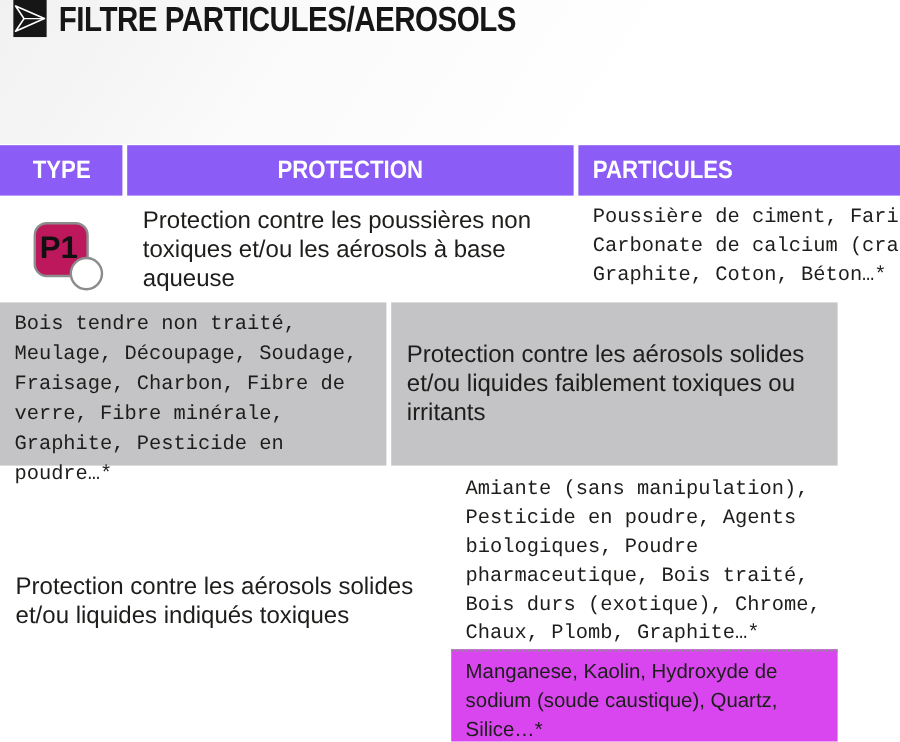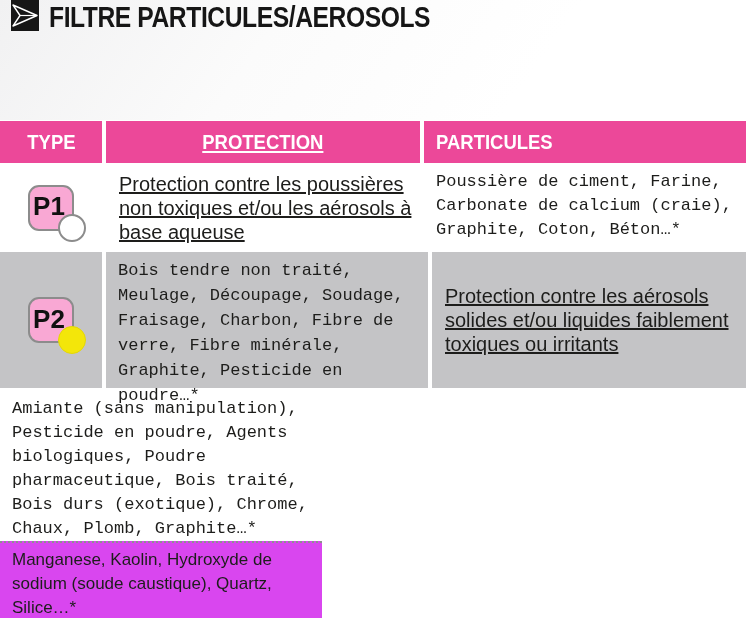--- a/index.html
+++ b/index.html
@@ -21,26 +21,26 @@
   .page-title {
     position: absolute; left: 38px; top: 1px;
     font-size: 29px; font-weight: bold; color: #161616;
     letter-spacing: -0.5px; white-space: nowrap;
     transform: scaleX(0.85); transform-origin: left top;
   }
   
   .filter-table { position: absolute; top: 121px; left: 0; width: 750px; }
   .trow { display: flex; column-gap: 4px; }
   .c-type { width: 102px; flex: none; }
-  .c-prot { width: 314px; flex: none; text-decoration: underline; }
+  .c-prot { width: 372px; flex: none; }
   .c-part { width: 322px; flex: none; }
 
   .thead { height: 42px; }
   .thead .cell {
-    background: #ec4899; color: #ffffff; height: 42px;
+    background: #8b5cf6; color: #ffffff; height: 42px;
     display: flex; align-items: center;
     font-weight: bold; font-size: 21px;
   }
   .thead .cell span { display: inline-block; transform: scaleX(0.88); transform-origin: center; white-space: nowrap; }
   .thead .c-type { justify-content: center; }
   .thead .c-prot { justify-content: center; }
   .thead .c-part { justify-content: flex-start; padding-left: 12px; }
   .thead .c-part span { transform-origin: left center; }
 
   .body-row .c-type { display: flex; align-items: center; justify-content: center; }
@@ -57,21 +57,21 @@
   .row-3 .c-part { display: flex; flex-direction: column; }
   .part-top { flex: 1 1 auto; }
   .part-bottom {
     flex: none; height: 86px; background: #d946ef;
     border-top: 2px dotted #8f8f8f;
     padding: 5px 12px 0 12px; font-size: 17px; line-height: 24px;
   }
   
   .type-badge { position: relative; width: 46px; height: 46px; }
   .badge-square {
-    width: 46px; height: 46px; background: #f9a8d4;
+    width: 46px; height: 46px; background: #be185d;
     border: 2px solid #8c8c8c; border-radius: 11px;
     display: flex; align-items: center; justify-content: center;
     font-size: 26px; font-weight: bold; color: #111111;
     position: relative; z-index: 1;
     padding-right: 4px; padding-bottom: 2px;
   }
   .badge-circle {
     position: absolute; right: -12px; bottom: -11px;
     width: 28px; height: 28px; border-radius: 50%;
     z-index: 2;
@@ -117,34 +117,31 @@
     </div>
     <div class="cell c-prot">
       <span>Protection contre les poussières non toxiques et/ou les aérosols à base aqueuse</span>
     </div>
     <div class="cell c-part part-cell">
       <span>Poussière de ciment, Farine, Carbonate de calcium (craie), Graphite, Coton, Béton…*</span>
     </div>
   </div>
 
   <div class="trow body-row row-2">
-    <div class="cell c-type">
-      <div class="type-badge">
-        <div class="badge-square">P2</div>
-        <div class="badge-circle circle-p2"></div>
-      </div>
-    </div>
     <div class="cell c-part part-cell">
       <span>Bois tendre non traité, Meulage, Découpage, Soudage, Fraisage, Charbon, Fibre de verre, Fibre minérale, Graphite, Pesticide en poudre…*</span>
     </div>
     <div class="cell c-prot">
       <span>Protection contre les aérosols solides et/ou liquides faiblement toxiques ou irritants</span>
     </div>
   </div>
 
   <div class="trow body-row row-3">
+    <div class="cell c-prot">
+      <span>Protection contre les aérosols solides et/ou liquides indiqués toxiques</span>
+    </div>
     <div class="cell c-part">
       <div class="part-cell part-top">Amiante (sans manipulation), Pesticide en poudre, Agents biologiques, Poudre pharmaceutique, Bois traité, Bois durs (exotique), Chrome, Chaux, Plomb, Graphite…*</div>
       <div class="part-bottom">Manganese, Kaolin, Hydroxyde de sodium (soude caustique), Quartz, Silice…*</div>
     </div>
   </div>
 
 </div>
 
 </body></html>

